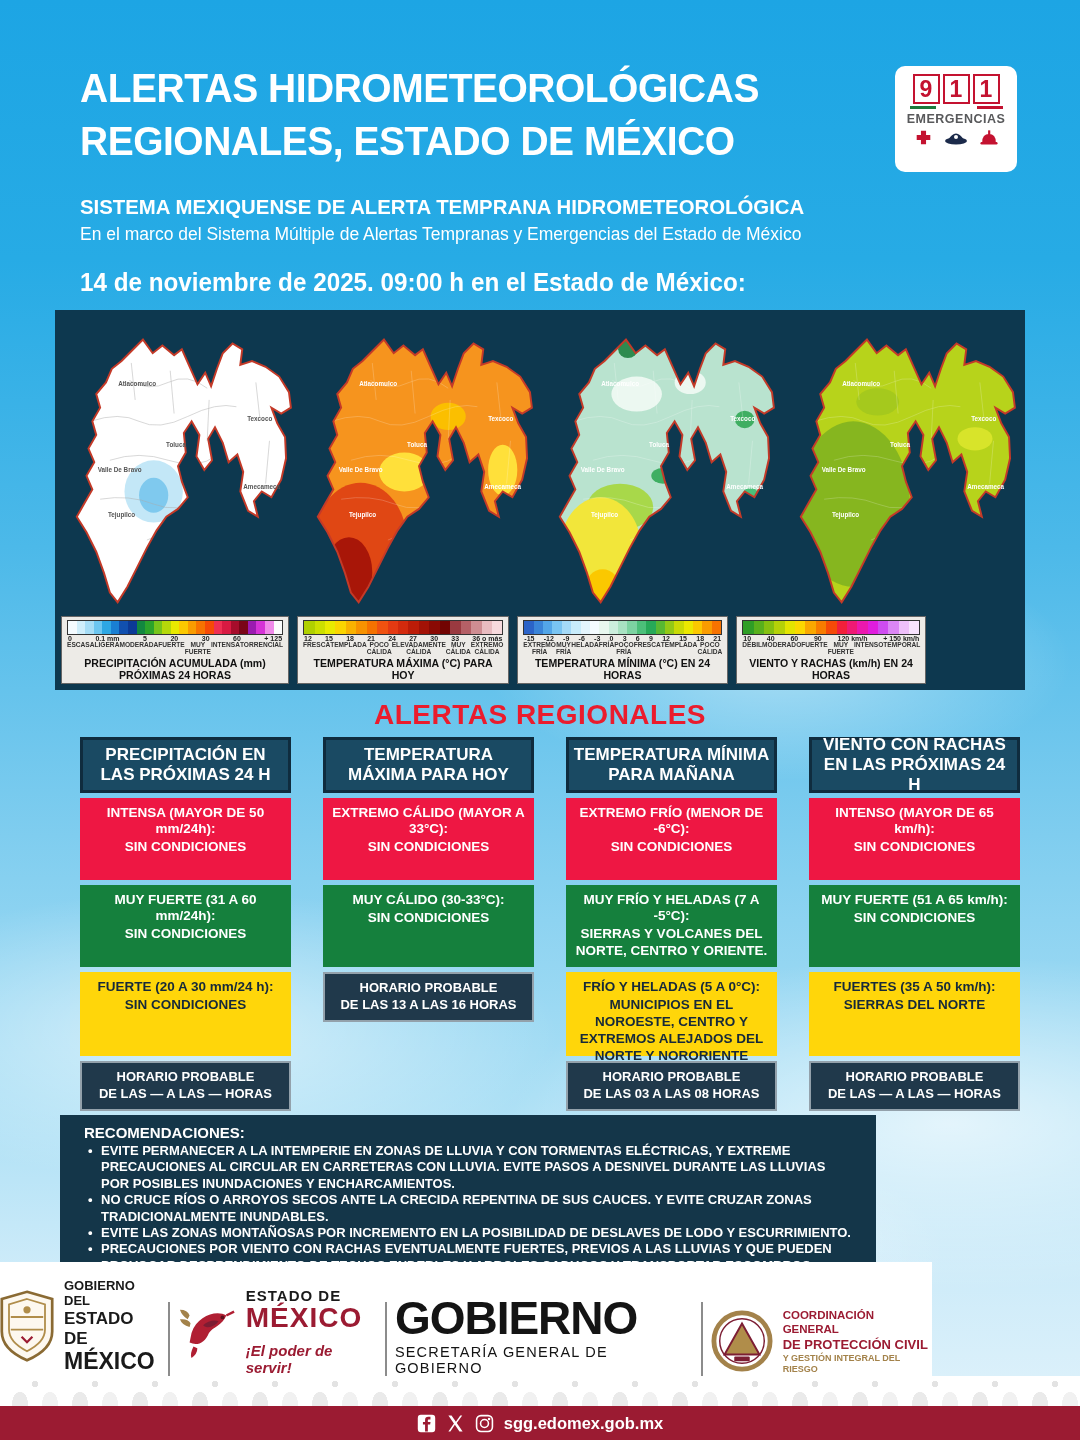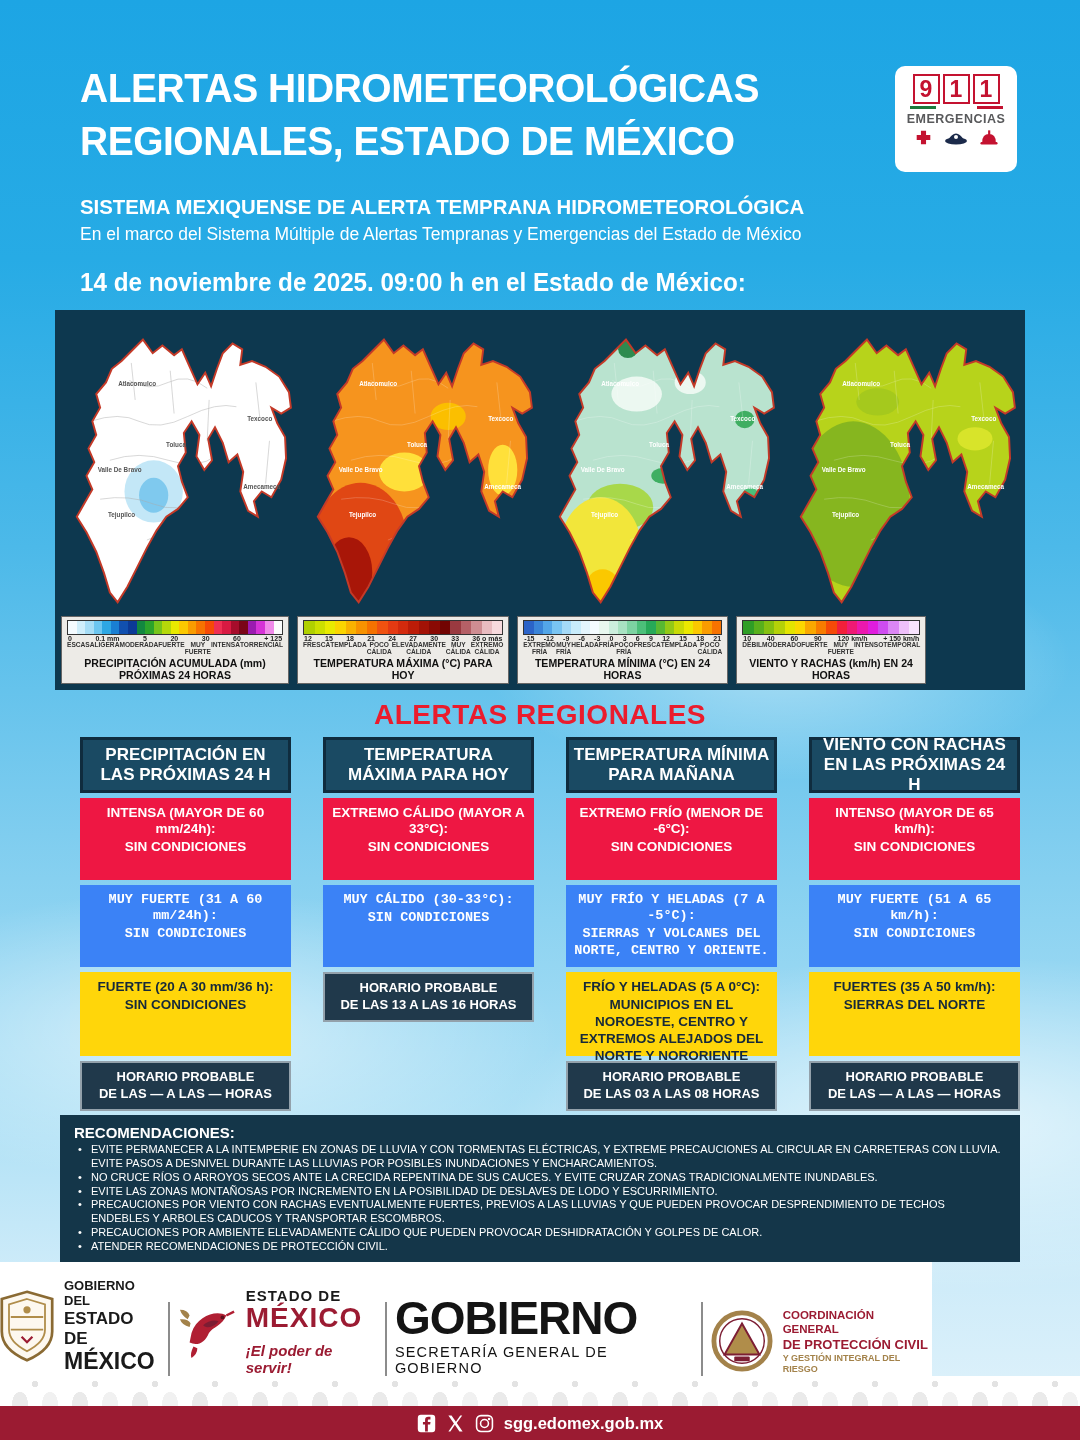--- a/index.html
+++ b/index.html
@@ -48,31 +48,31 @@
   .alerts-title{left:0;top:699px;width:1080px;text-align:center;color:#ea1c2d;font-weight:800;font-size:28px;letter-spacing:.5px;}
   .alerts{left:60px;top:737px;width:960px;display:grid;grid-template-columns:repeat(4,1fr);gap:12px;}
   .col{display:flex;flex-direction:column;gap:5px;margin-left:20px;}
   .hd{height:56px;background:#1a4a63;border:3px solid #0f2c3e;box-sizing:border-box;color:#fff;
       font-weight:800;font-size:17px;line-height:1.18;display:flex;align-items:center;justify-content:center;
       text-align:center;padding:0 4px;transform-origin:center;}
   .cell{box-sizing:border-box;padding:7px 8px;text-align:center;color:#fff;}
   .cell .cell-title{font-weight:800;font-size:13.5px;line-height:1.2;}
   .cell .cell-body{font-weight:700;font-size:13.5px;line-height:1.25;margin-top:2px;}
   .red{height:82px;background:#ee1743;}
-  .org{height:82px;background:#3b82f6;font-family:Liberation Mono, monospace;}
+  .org{height:82px;background:#15803d;}
   .yel{height:84px;background:#ffd60a;color:#16293a;}
   .align-left .cell-body{text-align:left;}
   .hor{height:50px;background:#20394b;border:2px solid #93a1ab;box-sizing:border-box;color:#fff;
        font-weight:800;font-size:13px;line-height:1.3;display:flex;flex-direction:column;
        align-items:center;justify-content:center;text-align:center;}
   
-  .recs{left:60px;top:1115px;width:960px;height:147px;background:#143649;box-sizing:border-box;
-        padding:9px 14px;color:#fff;}
+  .recs{left:60px;top:1115px;width:816px;height:147px;background:#143649;box-sizing:border-box;
+        padding:9px 24px;color:#fff;}
   .recs-title{font-weight:800;font-size:15px;margin-bottom:2px;}
-  .rec-list span{display:block;position:relative;padding-left:17px;font-weight:400;font-size:11px;line-height:1.26;}
+  .rec-list span{display:block;position:relative;padding-left:17px;font-weight:700;font-size:13px;line-height:1.26;}
   .rec-list span::before{content:"•";position:absolute;left:4px;}
   
   .footer{left:0;top:1262px;width:932px;height:114px;background:#fff;display:flex;align-items:flex-end;justify-content:center;gap:8px;}
   .divider{width:1.5px;height:74px;background:#8c8c8c;}
   .logo-block{display:flex;align-items:center;gap:10px;}
   .gob-del{font-size:13px;font-weight:800;color:#1a1a1a;line-height:1.15;}
   .edo-de{font-size:17px;font-weight:800;color:#1a1a1a;line-height:1.15;}
   .mex-big{font-size:23px;font-weight:800;color:#1a1a1a;line-height:1.2;}
   .b2-line1{font-size:15px;font-weight:900;color:#1a1a1a;letter-spacing:1px;}
   .b2-line2{font-size:28px;font-weight:900;color:#9b1b32;letter-spacing:1px;line-height:1;}
@@ -420,29 +420,29 @@
   </div>
 </div>
 
 <div class="abs alerts-title">ALERTAS REGIONALES</div>
 
 <div class="abs alerts">
 
   <div class="col">
     <div class="hd">PRECIPITACIÓN EN LAS PRÓXIMAS 24 H</div>
     <div class="cell red">
-      <div class="cell-title">INTENSA (MAYOR DE 60 mm/24h):</div>
+      <div class="cell-title">INTENSA (MAYOR DE 50 mm/24h):</div>
       <div class="cell-body">SIN CONDICIONES</div>
     </div>
     <div class="cell org">
       <div class="cell-title">MUY FUERTE (31 A 60 mm/24h):</div>
       <div class="cell-body">SIN CONDICIONES</div>
     </div>
     <div class="cell yel">
-      <div class="cell-title">FUERTE (20 A 30 mm/36 h):</div>
+      <div class="cell-title">FUERTE (20 A 30 mm/24 h):</div>
       <div class="cell-body">SIN CONDICIONES</div>
     </div>
     <div class="hor">
       <div>HORARIO PROBABLE</div>
       <div>DE LAS — A LAS — HORAS</div>
     </div>
   </div>
 
   <div class="col">
     <div class="hd">TEMPERATURA MÁXIMA PARA HOY</div>

